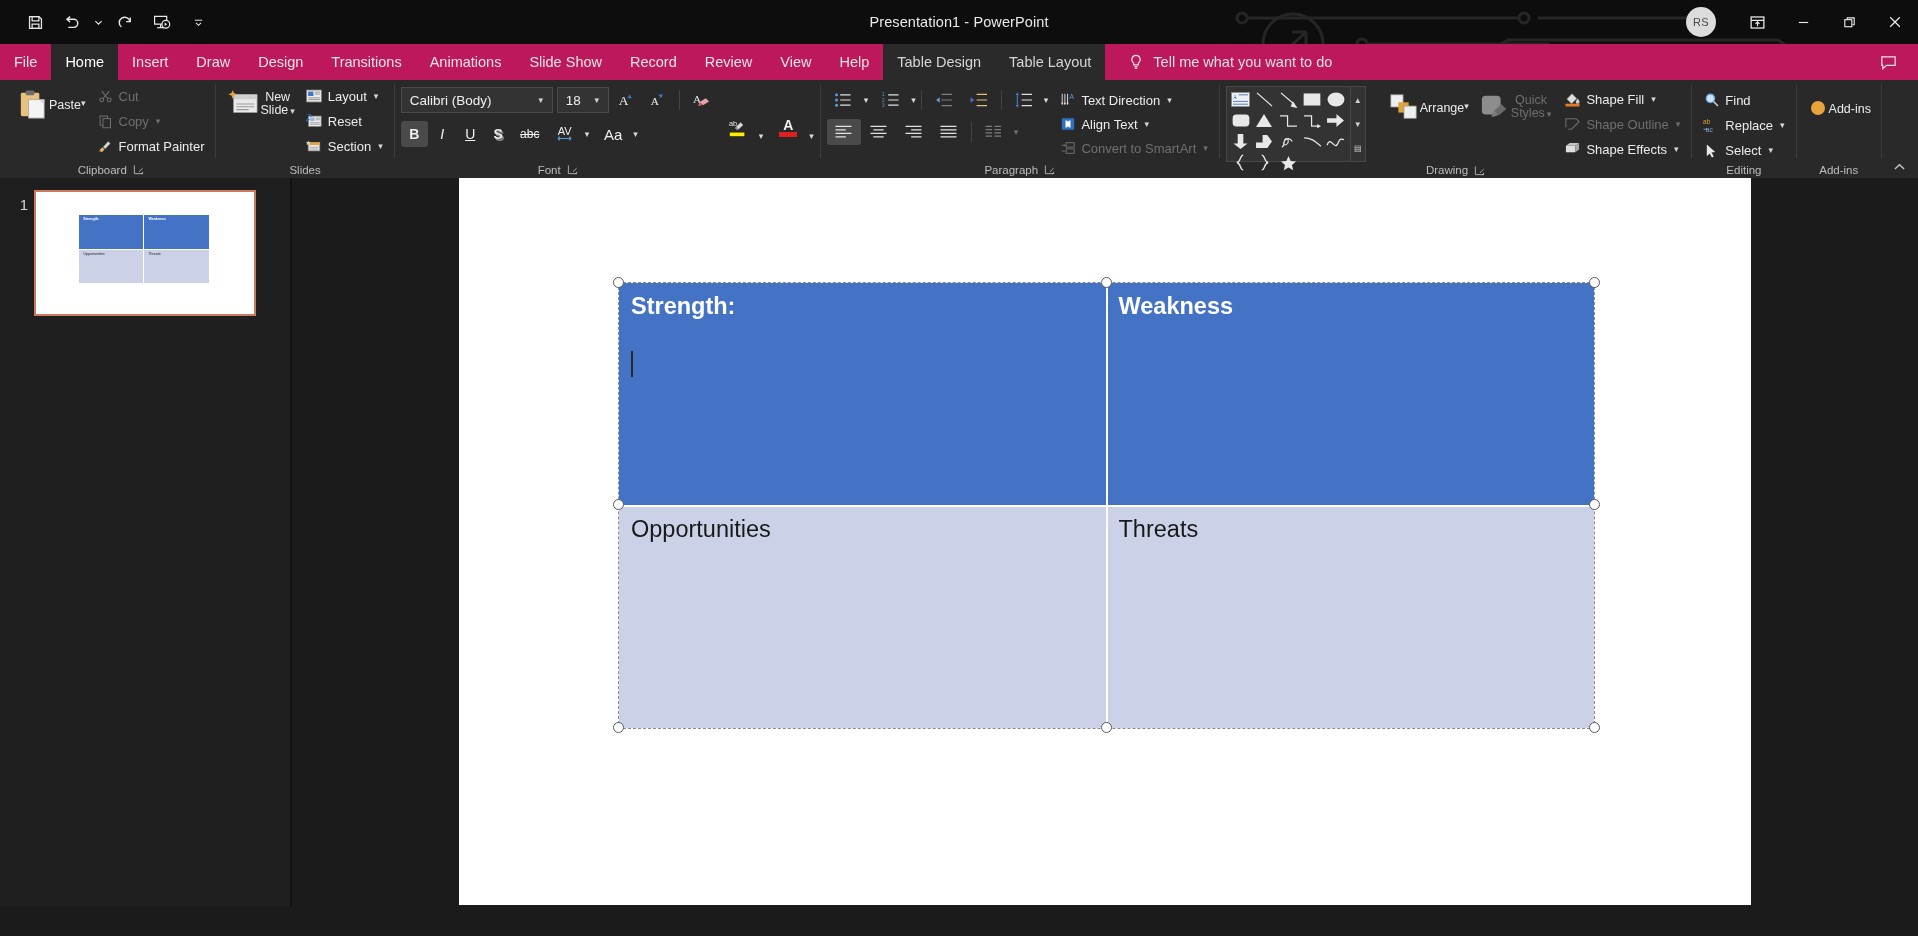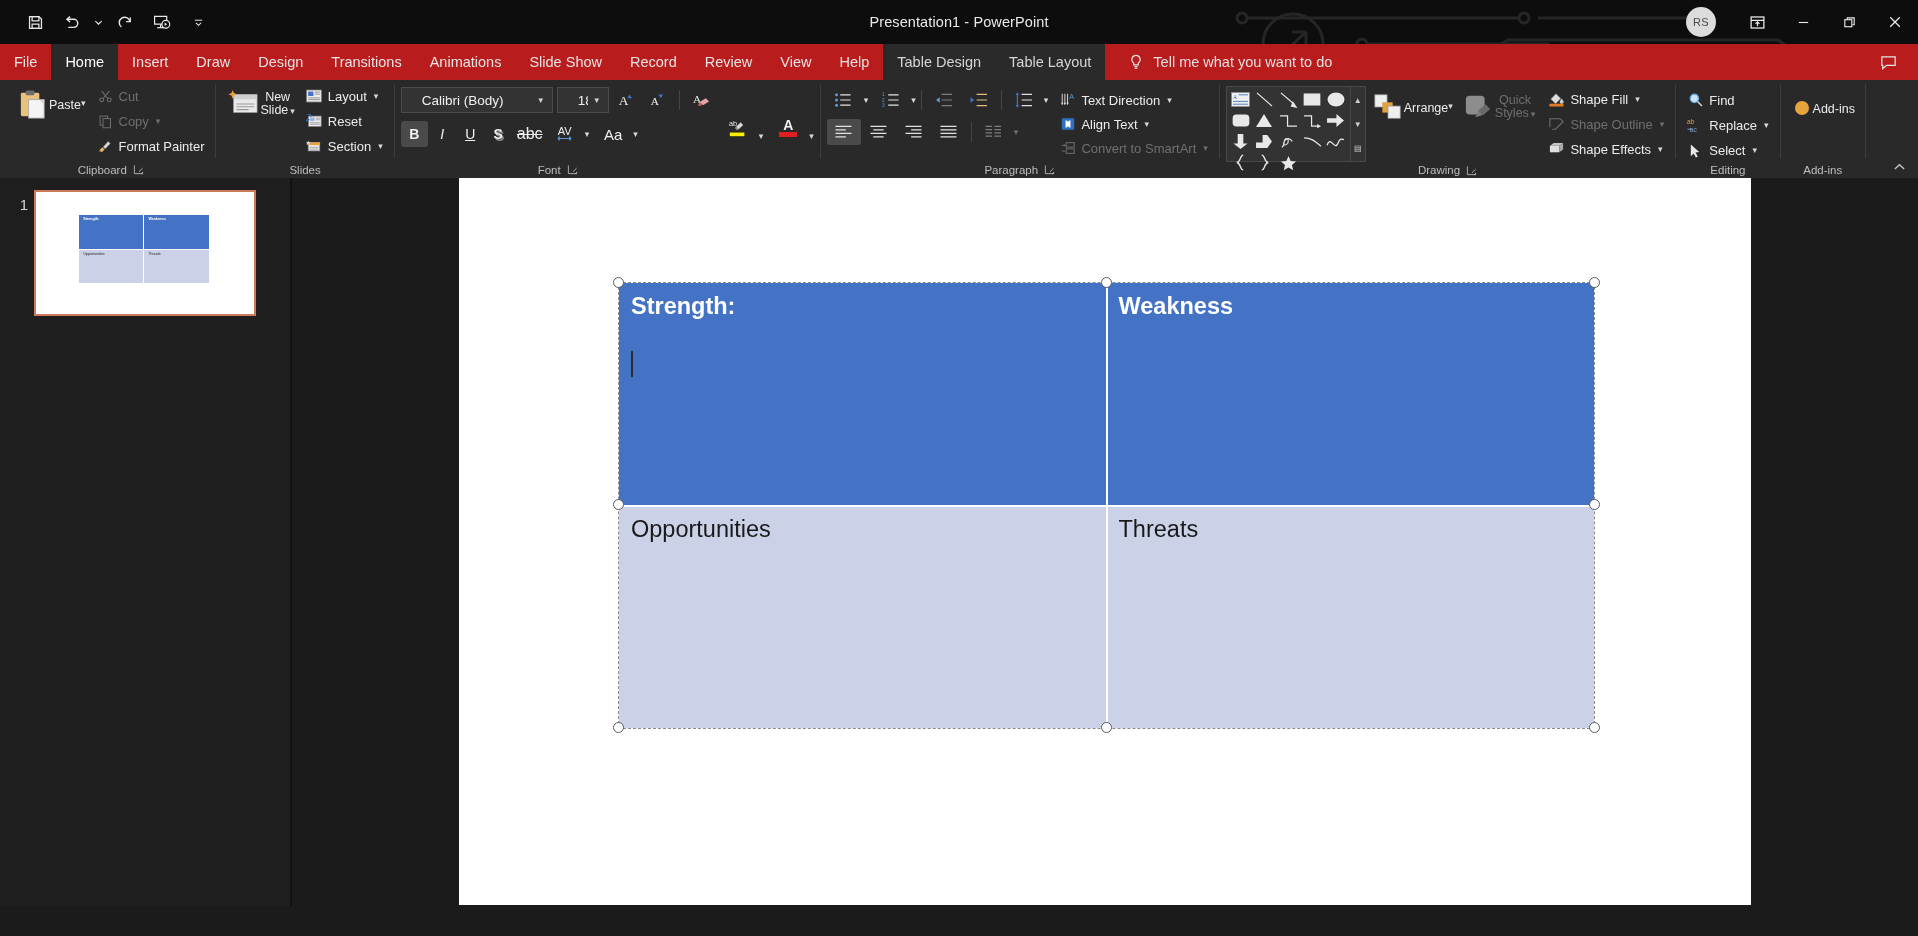--- a/index.html
+++ b/index.html
@@ -45,21 +45,21 @@
     display: flex; align-items: center; justify-content: center;
     font-size: 11px; letter-spacing: .3px; margin-right: 18px;
   }
   .win-btn {
     width: 46px; height: 44px; display: flex; align-items: center; justify-content: center;
     color: #eaeaea;
   }
 
   
   .tabstrip {
-    position: relative; height: 36px; background: #b91c1c;
+    position: relative; height: 36px; background: #be185d;
     display: flex; align-items: stretch; overflow: hidden;
   }
   .tab {
     padding: 0 14px; display: flex; align-items: center;
     font-size: 14.5px; color: #e4e4e4; white-space: nowrap;
   }
   .tab.active { background: #292929; color: #ffffff; }
   .tab.ctx { color: #d6d6d6; }
   .ctx-group { display: flex; background: #2a2a2a; }
   .tellme {
@@ -106,21 +106,21 @@
   .stack3 { display: flex; flex-direction: column; gap: 1px; padding-top: 1px; }
 
   
   .font-row1 { display: flex; align-items: center; gap: 4px; }
   .font-row2 { display: flex; align-items: center; gap: 1px; margin-top: 6px; }
   .combo {
     height: 26px; background: #333333; border: 1px solid #4a4a4a;
     display: flex; align-items: center; color: #f0f0f0; font-size: 13.5px;
     padding: 0 2px 0 8px;
   }
-  .combo .val { flex: 1; overflow: hidden; white-space: nowrap; margin-left: 12px; }
+  .combo .val { flex: 1; overflow: hidden; white-space: nowrap; }
   .combo .cb-arrow { width: 18px; text-align: center; font-size: 9px; color: #d5d5d5; }
   .combo-font { width: 152px; }
   .combo-size { width: 52px; }
   .ico-btn {
     width: 27px; height: 26px; border-radius: 3px;
     display: flex; align-items: center; justify-content: center;
     color: #f0f0f0; font-size: 14px;
   }
   .ico-btn.on { background: #4a4a4a; }
   .ico-btn.wide { width: 34px; }
@@ -491,21 +491,21 @@
           <div class="ico-btn">
               <i>I</i>
             </div>
           <div class="ico-btn">
               <u>U</u>
             </div>
           <div class="ico-btn">
               <b style="text-shadow:1.5px 1.5px 0 #8a8a8a">S</b>
             </div>
           <div class="ico-btn wide">
-              <span style="font-size:16px;text-decoration:line-through">abc</span>
+              <span style="font-size:12px;text-decoration:line-through">abc</span>
             </div>
           <div class="ico-btn wide">
             <span style="display:flex;flex-direction:column;align-items:center;line-height:9px">
               <span style="font-size:11px">AV</span>
               <svg width="17" height="5" viewBox="0 0 18 5" stroke="#5b9bd5" stroke-width="1.2" fill="none">
                   <path d="M2 2.5h14M2 2.5l2-2M2 2.5l2 2M16 2.5l-2-2M16 2.5l-2 2"></path>
                 </svg>
             </span>
           </div>
           <span class="chev">▾</span>
@@ -782,21 +782,21 @@
                 </svg>
             </div>
           </div>
           <div class="gallery-scroll">
             <span class="gs-item">▲</span>
             <span class="gs-item">▼</span>
             <span class="gs-item">▤</span>
           </div>
         </div>
 
-        <div class="big-btn" style="margin-left:0">
+        <div class="big-btn" style="margin-left:16px">
           <div class="big-ico">
             <svg width="32" height="30" viewBox="0 0 34 32">
               <rect x="3" y="3" width="13" height="13" fill="#efefef" stroke="#9a9a9a" stroke-width="0.8"></rect>
               <rect x="11" y="11" width="11" height="11" fill="#e0a23c"></rect>
               <rect x="17" y="15" width="13" height="13" fill="#efefef" stroke="#9a9a9a" stroke-width="0.8"></rect>
             </svg>
           </div>
           <div class="big-lbl">Arrange</div>
           <span class="chev-sm">▾</span>
         </div>

